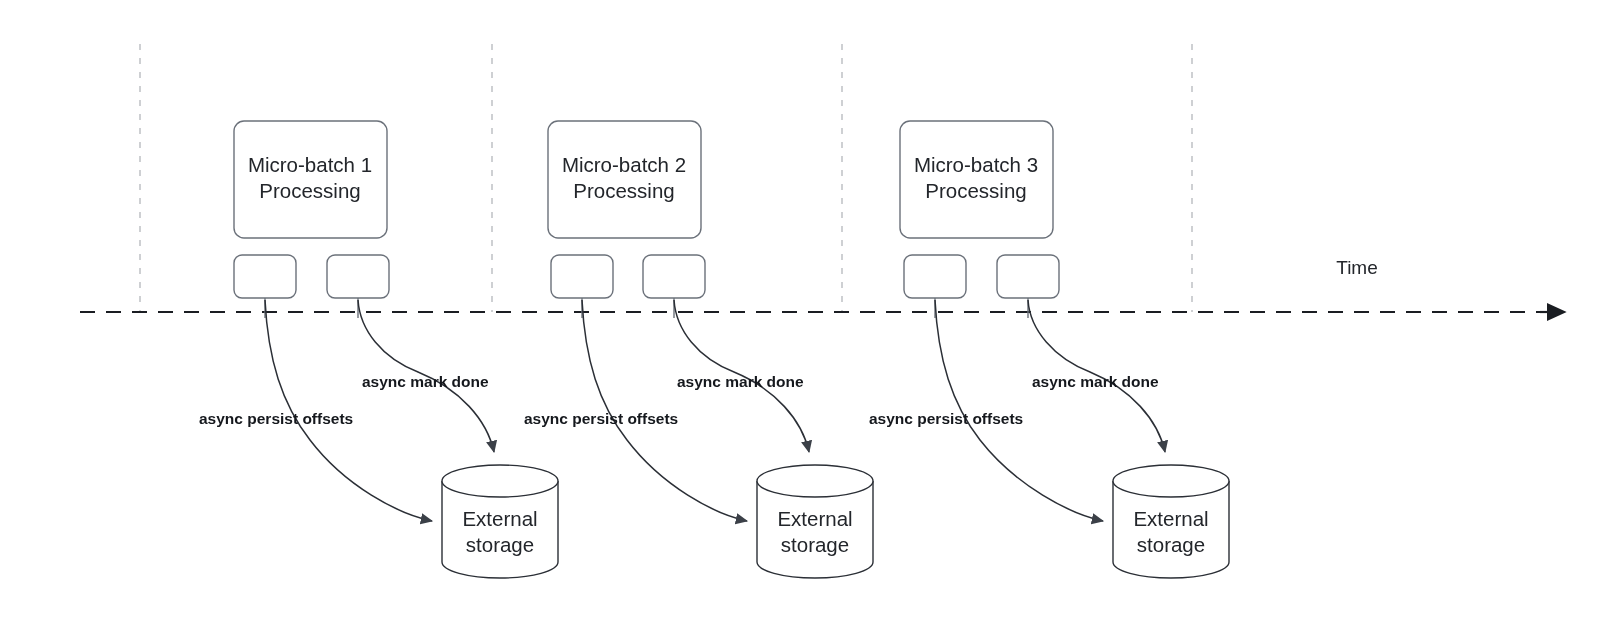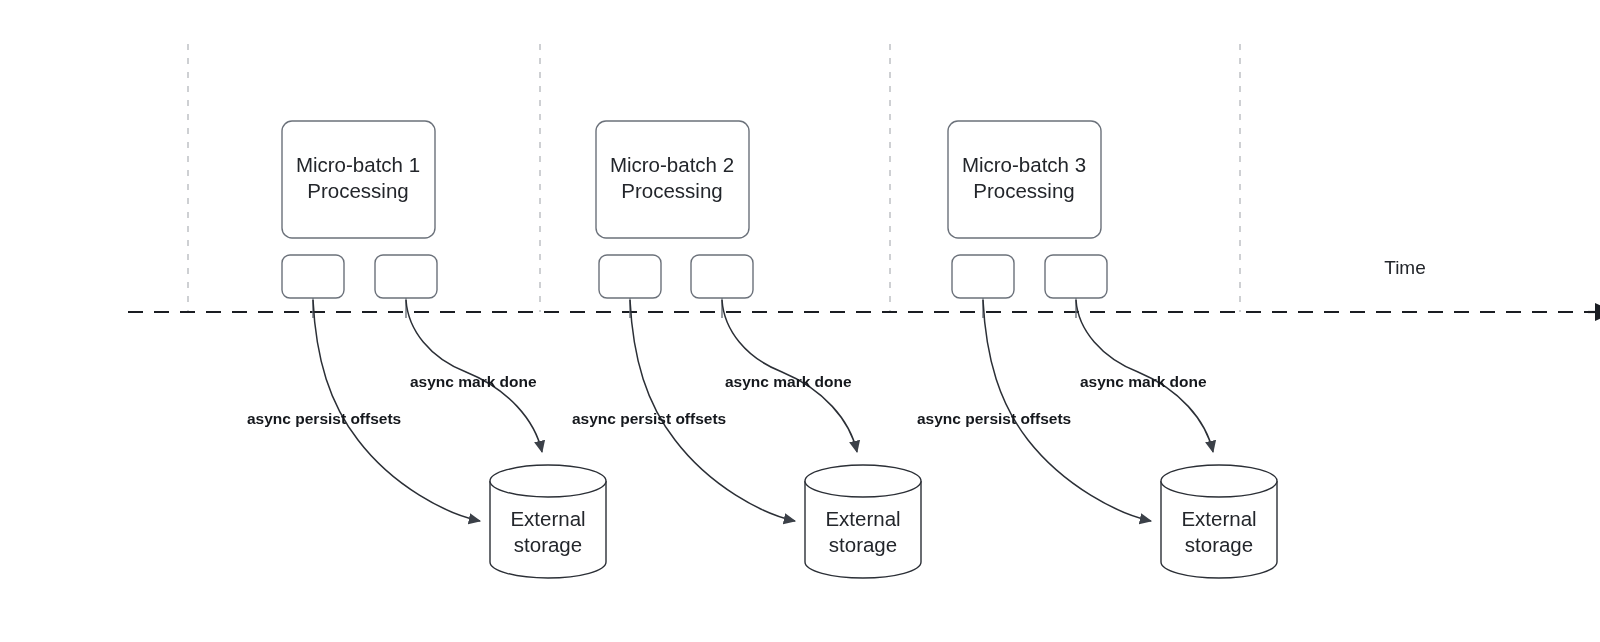--- a/index.html
+++ b/index.html
@@ -11,21 +11,20 @@
     width: 1600px;
     height: 642px;
     font-family: "Liberation Sans", sans-serif;
     overflow: hidden;
   }
   #diagram-root {
     position: relative;
     width: 1310px;
     height: 642px;
     background: #ffffff;
-    margin-left: 48px;
   }
   #diagram-svg {
     position: absolute;
     top: 0;
     left: 0;
     width: 1600px;
     height: 642px;
     display: block;
   }
   .shape-stroke {

